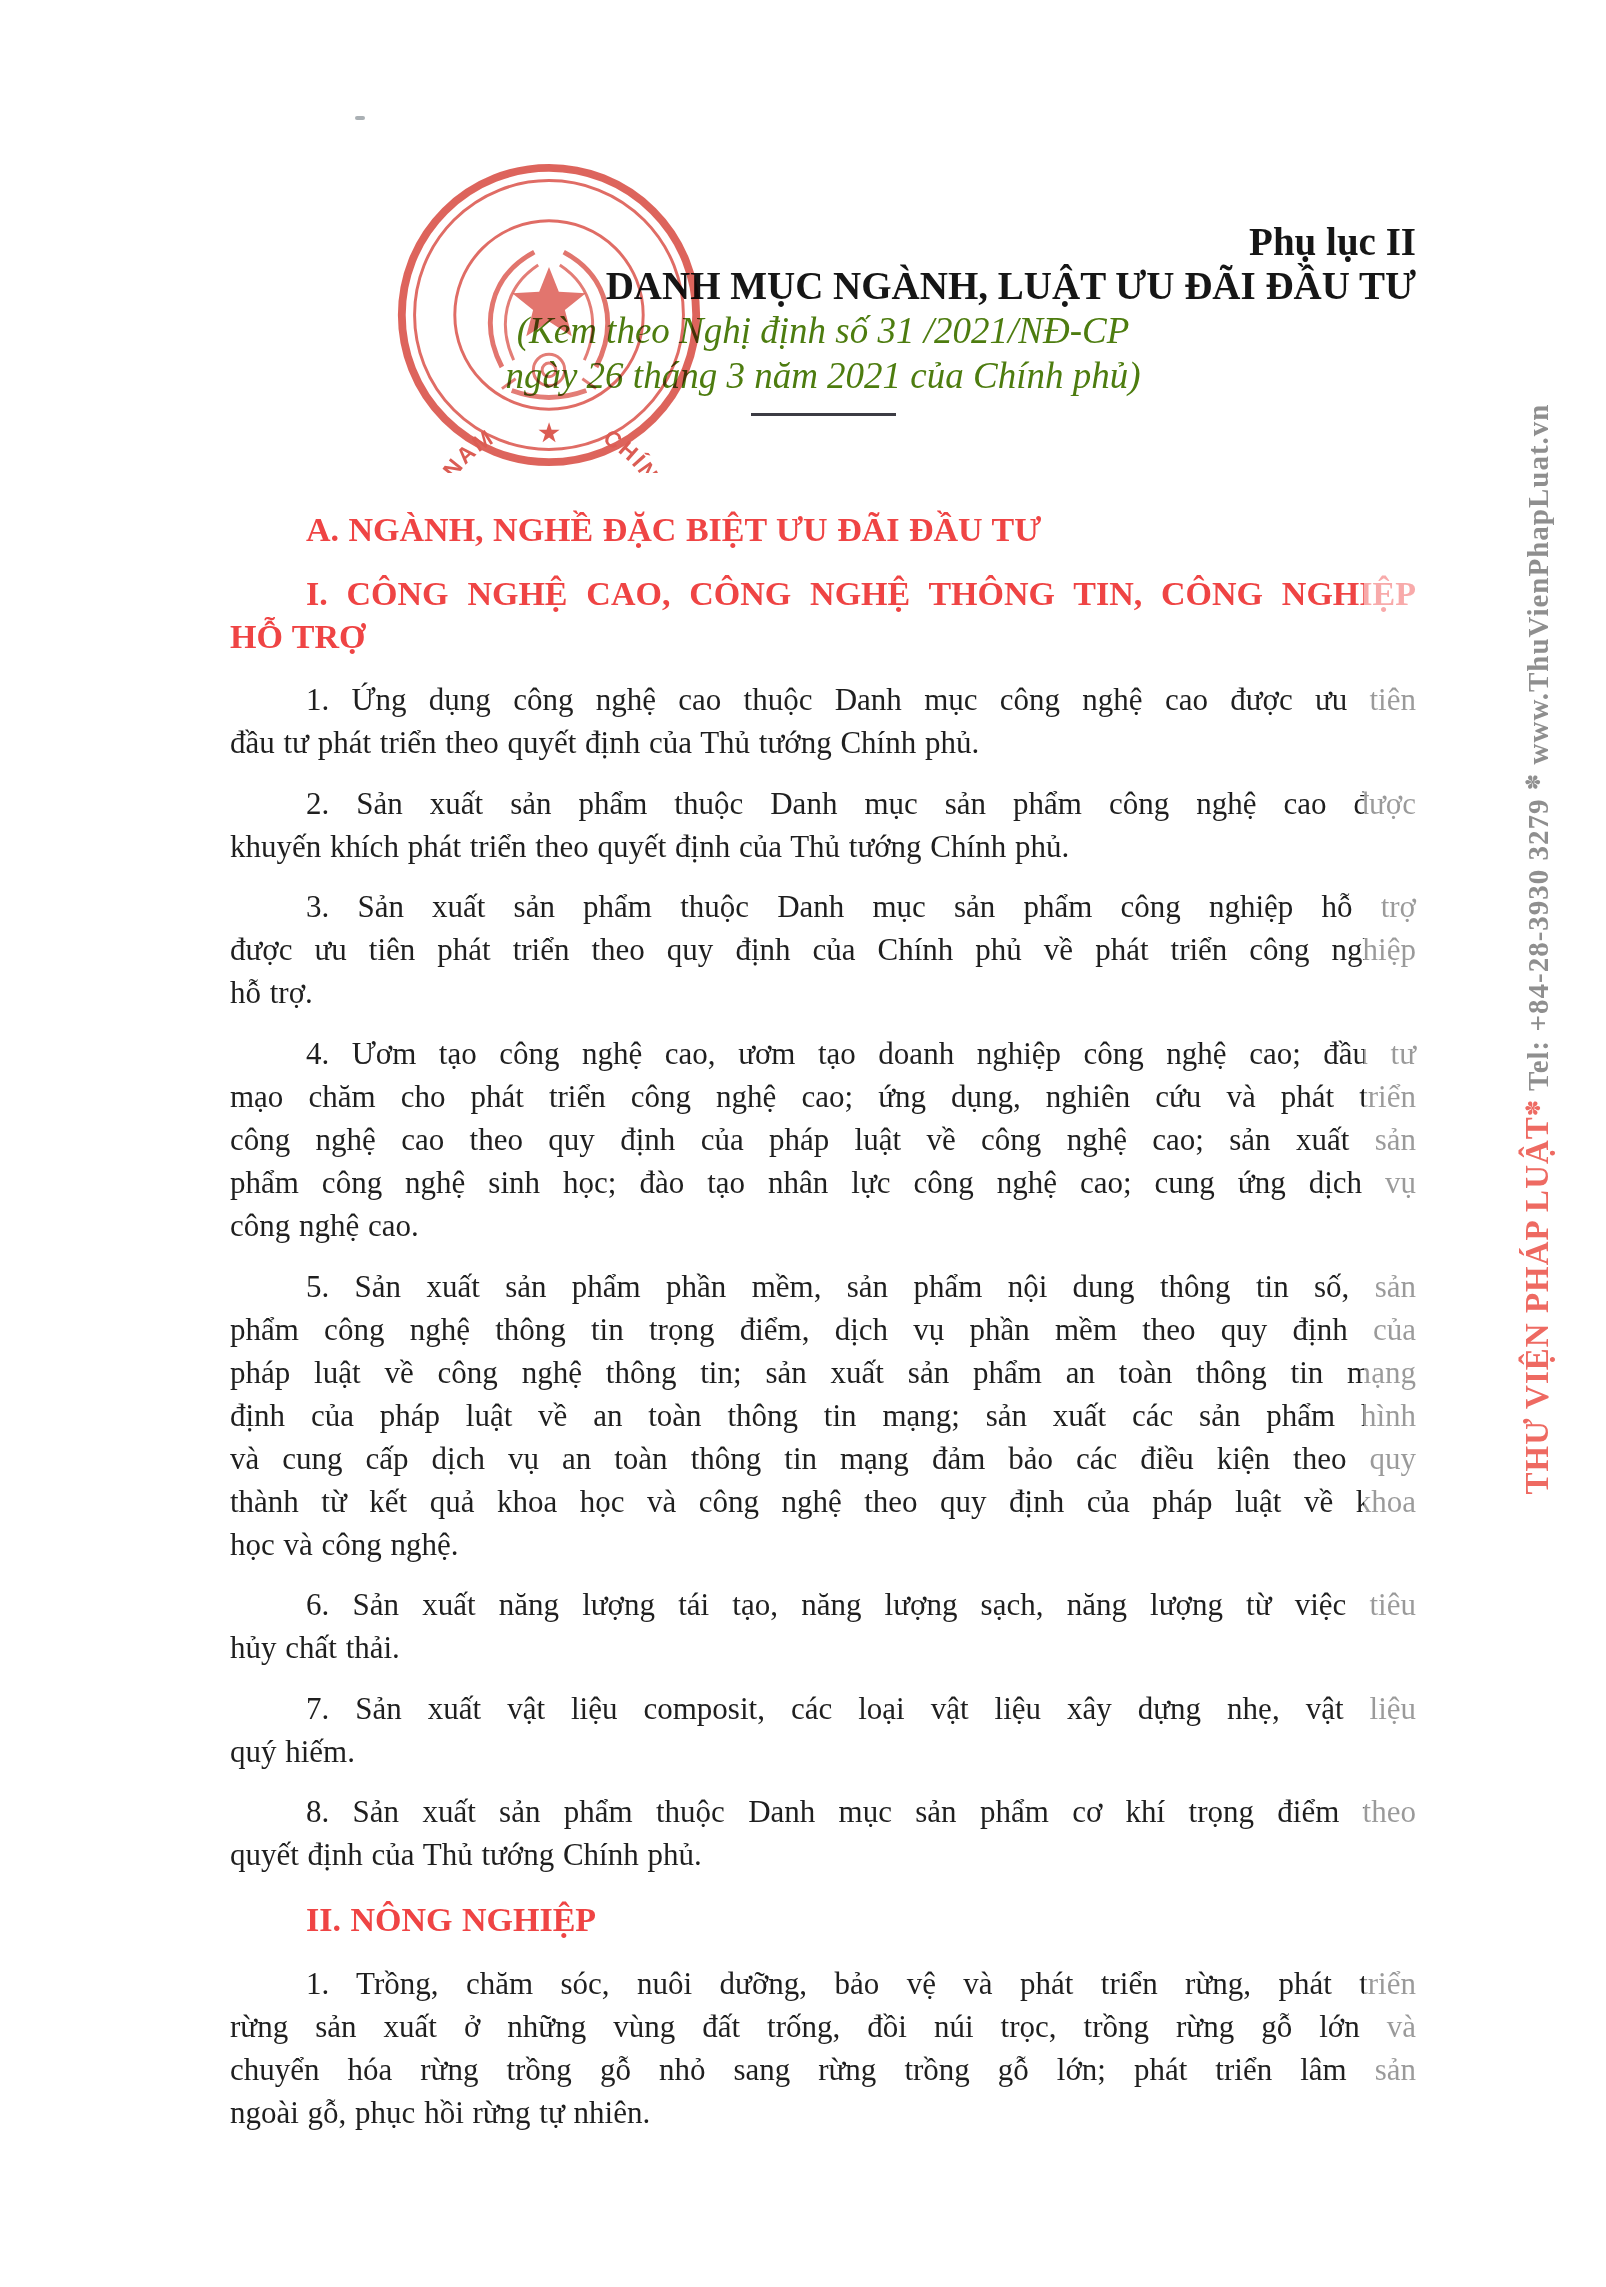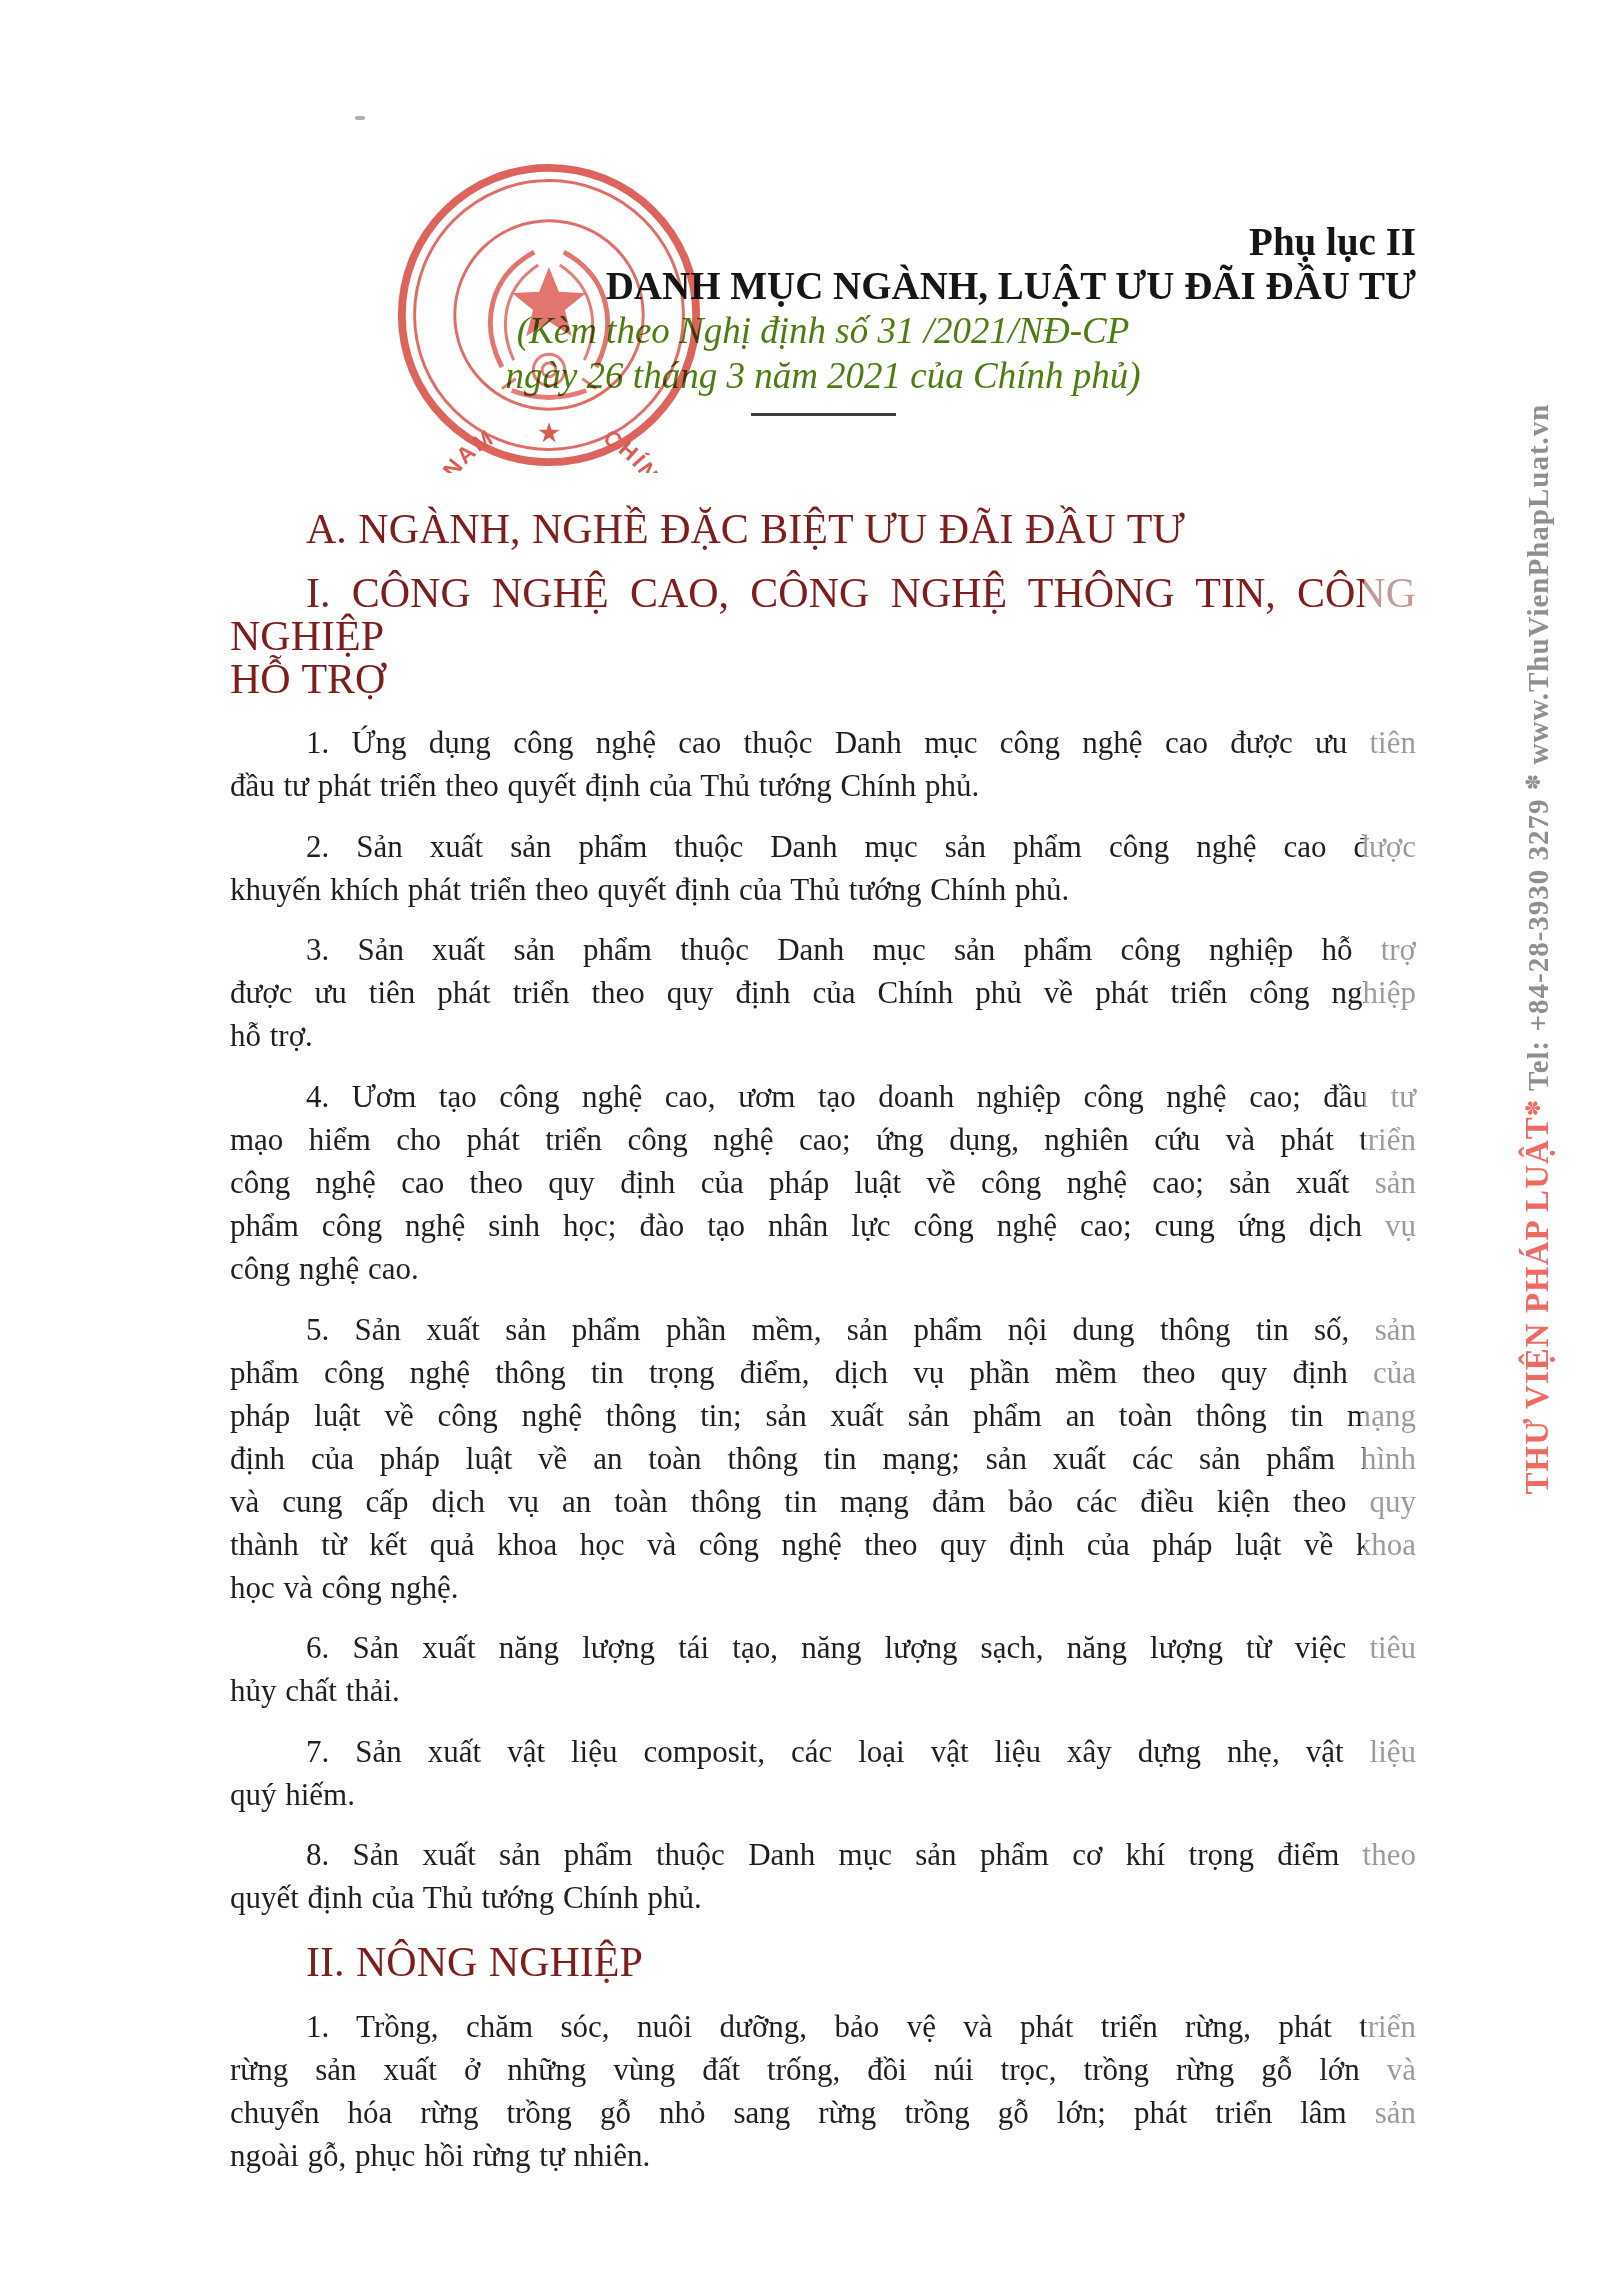--- a/index.html
+++ b/index.html
@@ -22,21 +22,21 @@
   .title-line-b{font-weight:bold;font-size:39px;line-height:44px;color:#161616;text-align:right;}
   .title-line-i{font-style:italic;font-size:37px;line-height:45px;color:#4d7c0f;}
   .title-rule{width:145px;height:2.9px;background:#3c3c44;margin:14.7px auto 0 auto;}
 
   
   .doc-body{
     position:absolute;left:230px;top:508px;width:1186px;z-index:2;
   }
   .sec{margin:0;}
   .sec + .sec{margin-top:17.6px;}
-  .sec.heading{font-weight:normal;font-size:42px;color:#7f1d1d;}
+  .sec.heading{font-weight:bold;font-size:34px;color:#ef4444;}
   .sec.heading + .sec{margin-top:20.6px;}
   .sec.heading.h2{margin-top:21.6px;}
   .sec.para{font-size:31px;}
   .ln{
     line-height:43px;
     text-align:justify;
     text-align-last:justify;
     word-spacing:1px;
   }
   .ln.first{text-indent:76px;}
@@ -98,21 +98,21 @@
         <div class="ln first">2. Sản xuất sản phẩm thuộc Danh mục sản phẩm công nghệ cao được</div>
         <div class="ln last">khuyến khích phát triển theo quyết định của Thủ tướng Chính phủ.</div>
       </div>
       <div class="sec para">
         <div class="ln first">3. Sản xuất sản phẩm thuộc Danh mục sản phẩm công nghiệp hỗ trợ</div>
         <div class="ln">được ưu tiên phát triển theo quy định của Chính phủ về phát triển công nghiệp</div>
         <div class="ln last">hỗ trợ.</div>
       </div>
       <div class="sec para">
         <div class="ln first">4. Ươm tạo công nghệ cao, ươm tạo doanh nghiệp công nghệ cao; đầu tư</div>
-        <div class="ln">mạo hiểm cho phát triển công nghệ cao; ứng dụng, nghiên cứu và phát triển</div>
+        <div class="ln">mạo chăm cho phát triển công nghệ cao; ứng dụng, nghiên cứu và phát triển</div>
         <div class="ln">công nghệ cao theo quy định của pháp luật về công nghệ cao; sản xuất sản</div>
         <div class="ln">phẩm công nghệ sinh học; đào tạo nhân lực công nghệ cao; cung ứng dịch vụ</div>
         <div class="ln last">công nghệ cao.</div>
       </div>
       <div class="sec para">
         <div class="ln first">5. Sản xuất sản phẩm phần mềm, sản phẩm nội dung thông tin số, sản</div>
         <div class="ln">phẩm công nghệ thông tin trọng điểm, dịch vụ phần mềm theo quy định của</div>
         <div class="ln">pháp luật về công nghệ thông tin; sản xuất sản phẩm an toàn thông tin mạng</div>
         <div class="ln">định của pháp luật về an toàn thông tin mạng; sản xuất các sản phẩm hình</div>
         <div class="ln">và cung cấp dịch vụ an toàn thông tin mạng đảm bảo các điều kiện theo quy</div>

